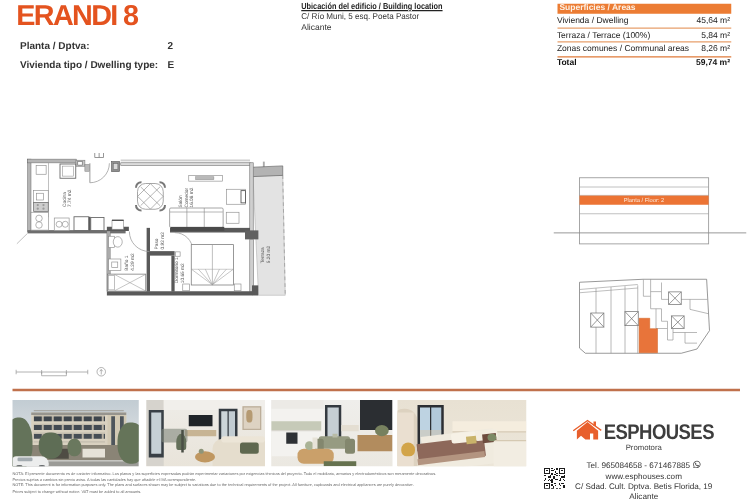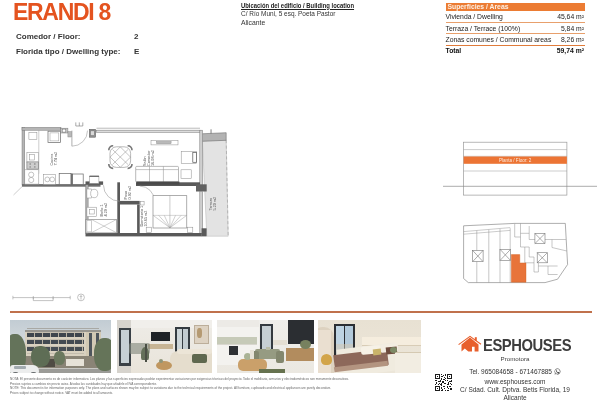--- a/index.html
+++ b/index.html
@@ -5,24 +5,24 @@
   html,body{margin:0;padding:0;}
   body{width:600px;height:400px;position:relative;background:#ffffff;
        font-family:"Liberation Sans", sans-serif;overflow:hidden;}
   .abs{position:absolute;}
 </style>
 </head>
 <body>
 
 <div class="abs" style="left:13px;top:-1.5px;color:#e4531f;font-size:23px;font-weight:bold;letter-spacing:-1.3px;">ERANDI 8</div>
 
-<div class="abs" style="left:16px;top:32px;font-size:8px;font-weight:bold;color:#333;">Comedor / Floor:</div>
+<div class="abs" style="left:16px;top:32px;font-size:8px;font-weight:bold;color:#333;">Planta / Dptva:</div>
 <div class="abs" style="left:134px;top:32px;font-size:8px;font-weight:bold;color:#333;">2</div>
 
-<div class="abs" style="left:16px;top:46.5px;font-size:8px;font-weight:bold;color:#333;">Florida tipo / Dwelling type:</div>
+<div class="abs" style="left:16px;top:46.5px;font-size:8px;font-weight:bold;color:#333;">Vivienda tipo / Dwelling type:</div>
 <div class="abs" style="left:134px;top:46.5px;font-size:8px;font-weight:bold;color:#333;">E</div>
 
 <div class="abs" style="left:241px;top:1.5px;font-size:7px;font-weight:bold;color:#222;text-decoration:underline;transform:scaleX(0.84);transform-origin:0 0;white-space:nowrap;">Ubicación del edificio / Building location</div>
 
 <div class="abs" style="left:241px;top:10px;font-size:6.8px;color:#333;transform:scaleX(0.95);transform-origin:0 0;white-space:nowrap;">C/ Río Muni, 5 esq. Poeta Pastor</div>
 
 <div class="abs" style="left:241px;top:18.5px;font-size:6.8px;color:#333;">Alicante</div>
 
 <div class="abs" style="left:445.5px;top:3px;width:139.5px;">
 

